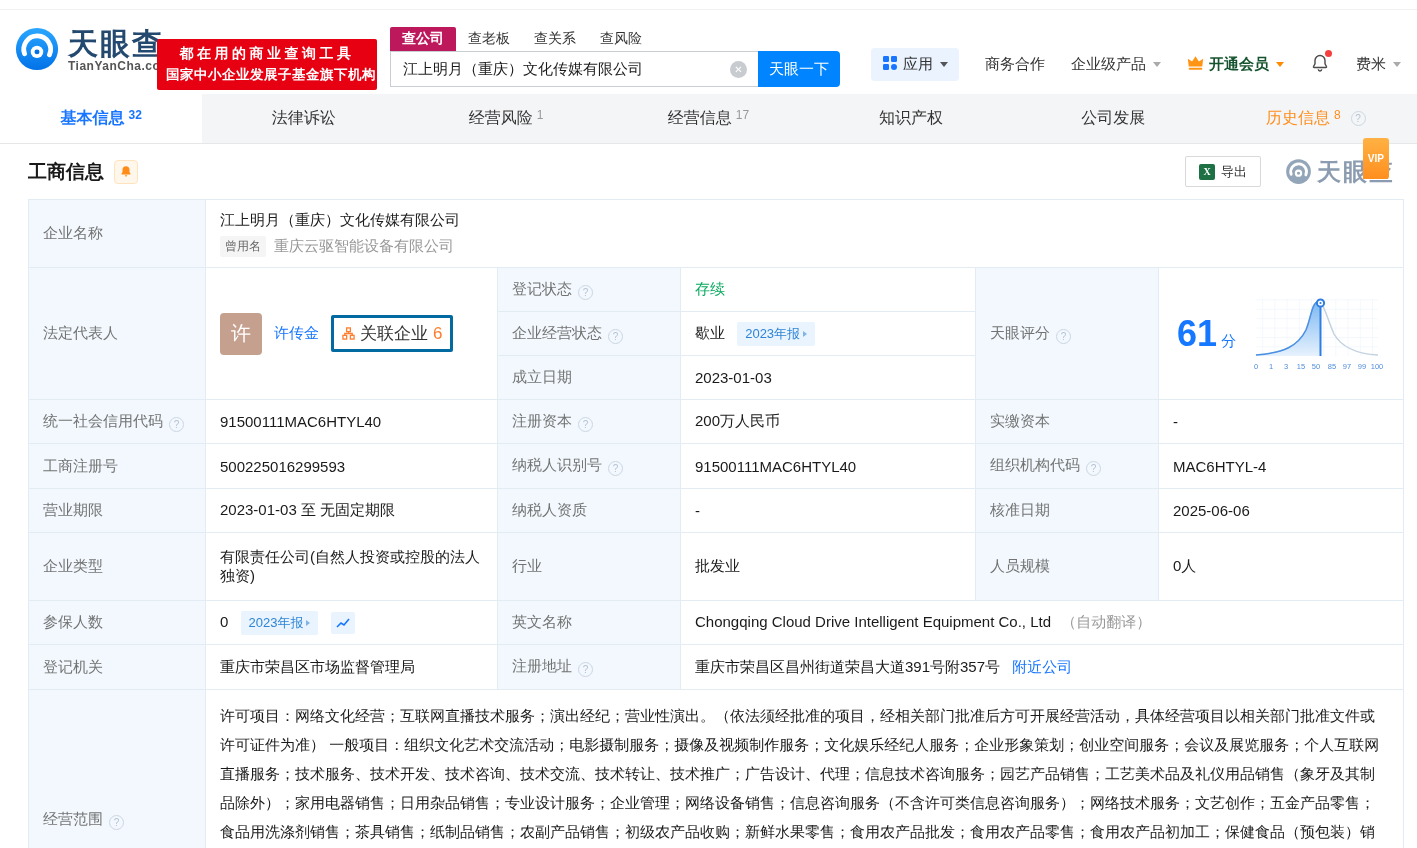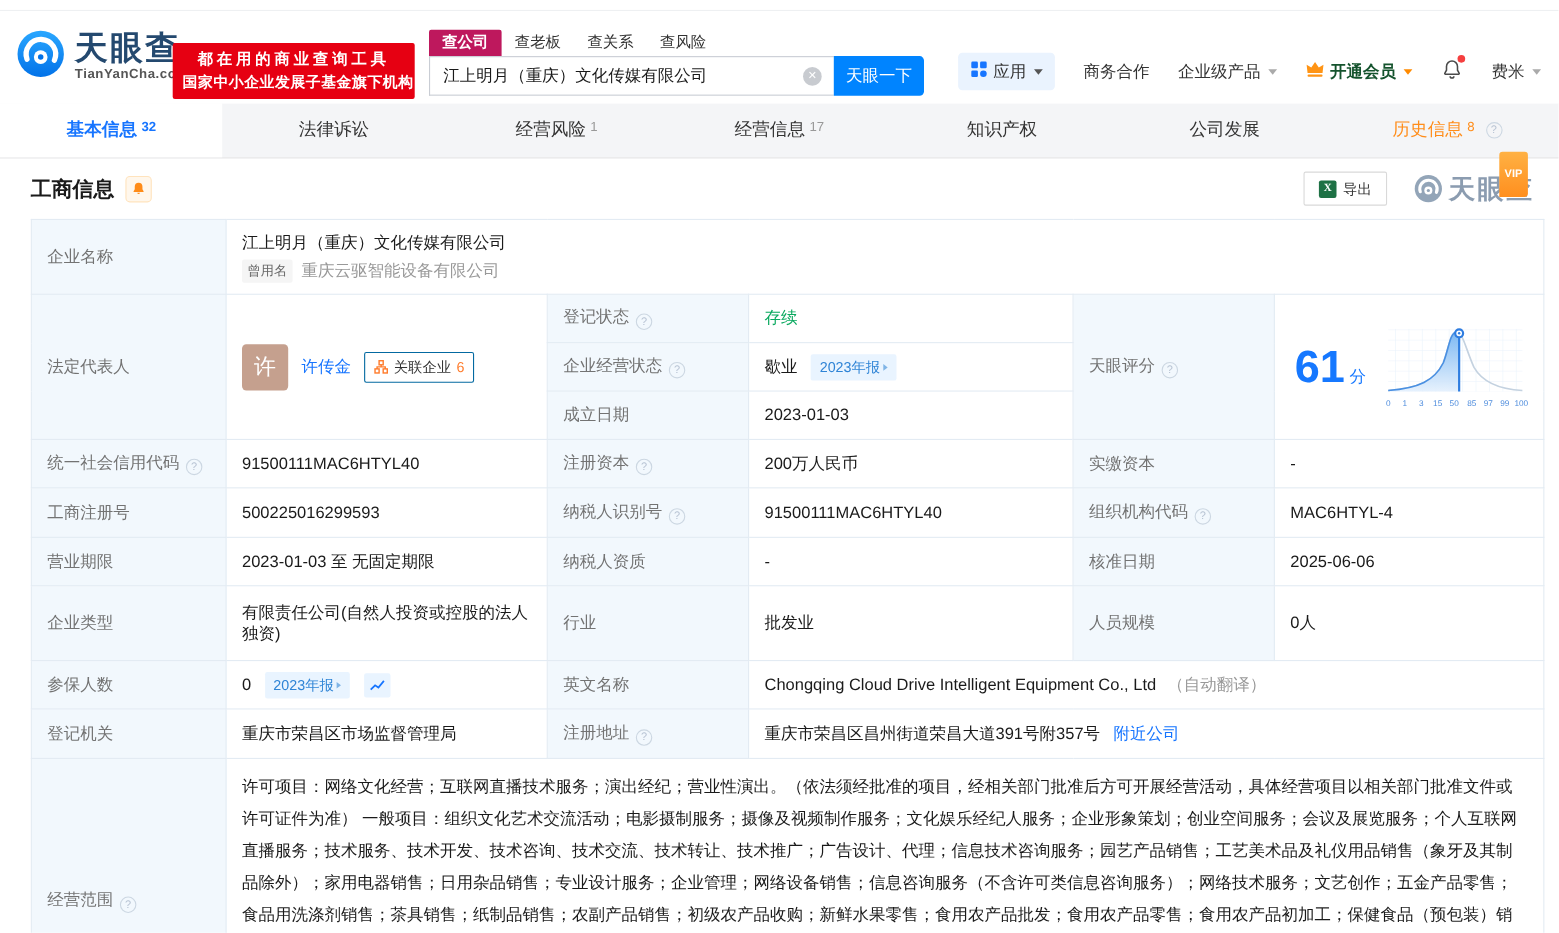--- a/index.html
+++ b/index.html
@@ -73,32 +73,32 @@
   .qicon::before{content:"?";}
   .h68{height:68px;} .h44{height:44px;} .h45{height:45px;} .h260{height:260px;}
   .name-line{ font-size:15px; color:#1a1a1a; }
   .former-line{ margin-top:6px; display:flex; align-items:center; gap:8px;}
   .former-badge{ background:#f5f5f5; color:#666; font-size:12px; padding:2px 5px; border-radius:2px;}
   .former-name{ color:#999; }
   .rep-cell{ display:flex; align-items:center; gap:12px; }
   .avatar{ width:42px; height:42px; background:#c5a08e; border-radius:4px; color:#fff; font-size:20px;
     display:flex; align-items:center; justify-content:center; cursor:pointer;}
   .link{ color:#1775ff; cursor:pointer; text-decoration:none;}
-  .rel-badge{ display:inline-flex; align-items:center; gap:5px; border:1px solid #0369a1; border-radius:2px;
-    padding:4px 8px; font-size:13px; color:#333; cursor:pointer; background:#fff;}
+  .rel-badge{ display:inline-flex; align-items:center; gap:5px; border:3px solid #0369a1; border-radius:2px;
+    padding:4px 8px; font-size:17px; color:#333; cursor:pointer; background:#fff;}
   .rel-badge b{ color:#ff7d2e; font-weight:normal;}
   .green{ color:#0aa95f; }
   .report-badge{ display:inline-flex; align-items:center; gap:3px; background:#e9f4ff; color:#2f84d6;
     font-size:13px; padding:3px 8px; border-radius:2px; margin-left:8px; cursor:pointer;}
   .report-badge::after{ content:""; width:0;height:0; border-top:3.5px solid transparent;
     border-bottom:3.5px solid transparent; border-left:4.5px solid #7fb4e6;}
   .trend-btn{ display:inline-flex; align-items:center; justify-content:center; width:24px; height:22px;
     background:#e9f4ff; border-radius:2px; margin-left:8px; cursor:pointer; vertical-align:middle;}
   .score-cell{ display:flex; align-items:center; gap:14px; padding-left:18px; }
-  .score-num{ font-size:41px; font-weight:bold; color:#1678ff; line-height:1;}
+  .score-num{ font-size:36px; font-weight:bold; color:#1678ff; line-height:1;}
   .score-unit{ font-size:15px; color:#1678ff; }
   .note-gray{ color:#999; margin-left:6px; }
   .scope-cell{ vertical-align:top !important; padding-top:11px !important; line-height:29px; color:#262626;}
 </style>
 </head>
 <body>
 
 <div class="topstrip"></div>
 
 <div class="header">

